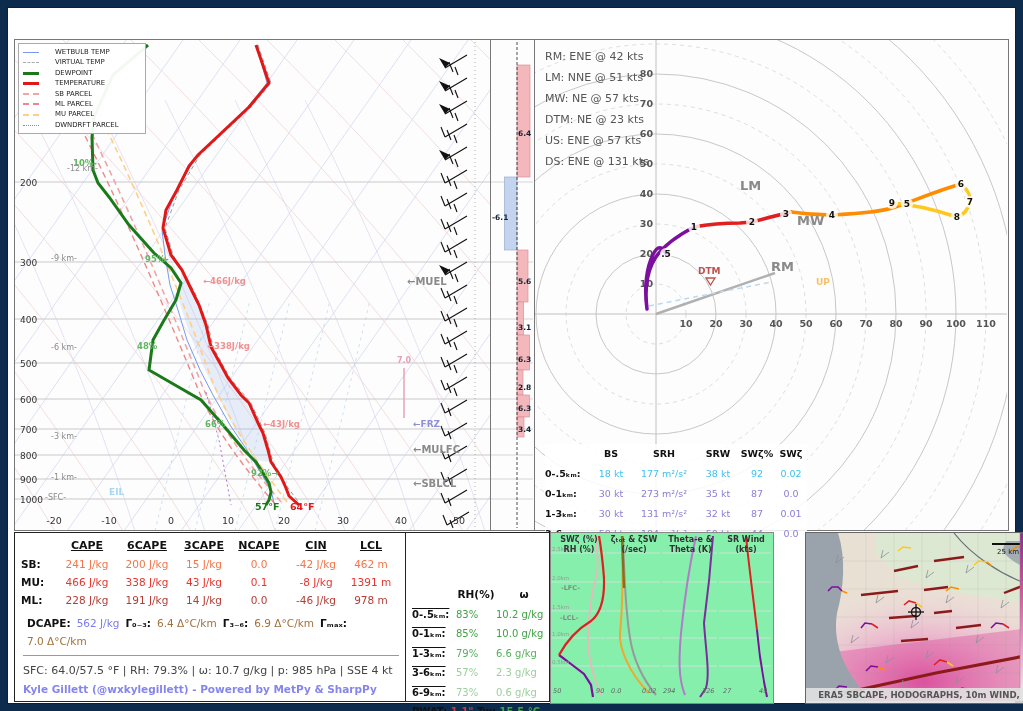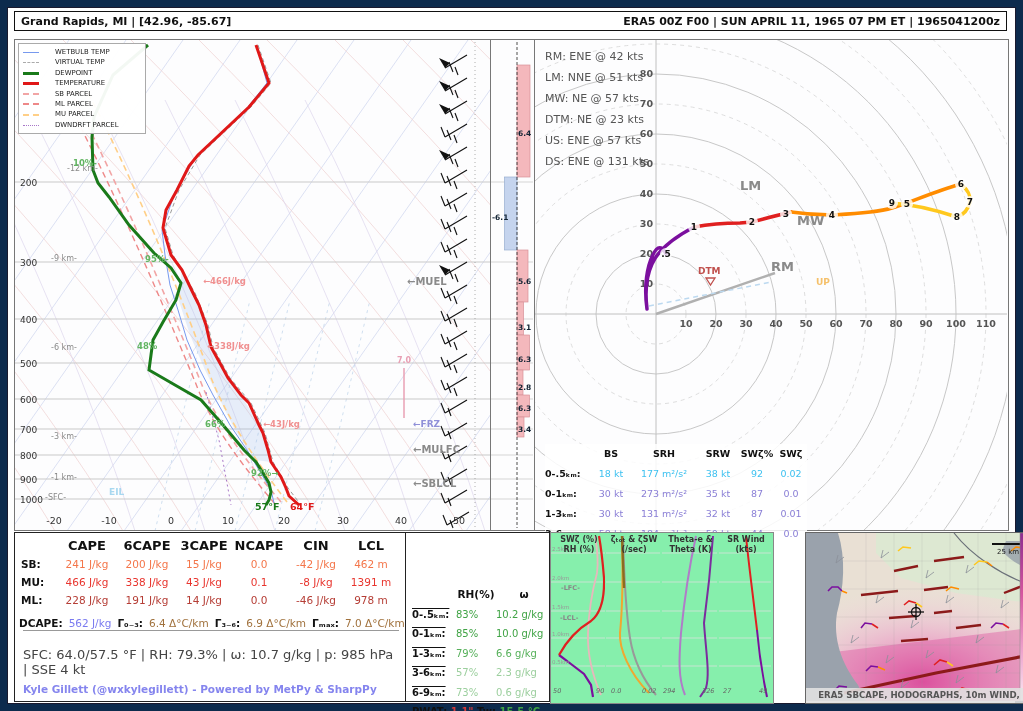--- a/index.html
+++ b/index.html
@@ -23,30 +23,30 @@
   .sw{display:inline-block;width:16px;height:0;border-top-style:solid;}
   
   #hinfo{position:absolute;left:10px;top:6px;font-size:11px;color:#555;line-height:21px;}
   #htable{position:absolute;left:10px;top:404px;display:grid;grid-template-columns:46px 40px 66px 42px 36px 32px;font-size:9.5px;line-height:20px;background:rgba(255,255,255,.85);}
   #htable .hd{font-weight:bold;color:#111;text-align:center;}
   #htable .rl{font-weight:bold;color:#111;text-align:left;}
   #htable .c0{color:#3ec1f0;text-align:center;}
   #htable .c1{color:#8a7fd6;text-align:center;}
   
   #ttable{display:grid;grid-template-columns:36px 60px 60px 54px 56px 58px 52px;font-size:10.5px;line-height:18px;padding:4px 4px 0 6px;}
-  #ttable .hd{font-weight:bold;color:#111;text-align:center;font-size:13px;}
+  #ttable .hd{font-weight:bold;color:#111;text-align:center;font-size:11px;text-decoration:underline;}
   #ttable .rl{font-weight:bold;color:#111;}
   .rSB{color:#f4764a;text-align:center;}
   .rMU{color:#e8352e;text-align:center;}
   .rML{color:#b53d35;text-align:center;}
-  #dline{margin:8px 0 0 4px;font-size:10.5px;color:#111;display:flex;gap:6px;flex-wrap:wrap;}
+  #dline{margin:8px 0 0 12px;font-size:10.5px;color:#111;display:flex;gap:6px;flex-wrap:wrap;}
   #dline b{color:#111;}
   .vBlue{color:#7a7af0;}
   .vBrown{color:#a0713c;}
-  #sfcline{position:absolute;left:8px;bottom:24px;right:6px;border-top:1px solid #999;padding-top:16px;font-size:13px;color:#444;}
+  #sfcline{position:absolute;left:8px;bottom:24px;right:6px;border-top:1px solid #999;padding-top:8px;font-size:11px;color:#444;}
   #credit{position:absolute;left:8px;bottom:6px;font-size:10.5px;font-weight:bold;color:#8585ee;}
   
   #mtable{display:grid;grid-template-columns:44px 40px 56px;font-size:10px;line-height:19.5px;padding:4px 0 0 6px;margin-top:48px;}
   #mtable .hd{font-weight:bold;color:#111;text-align:center;font-size:10.5px;}
   #mtable .rl{font-weight:bold;color:#111;}
   .ovl{text-decoration:overline;}
   .g0{color:#3fa344;text-align:left;}
   .g1{color:#55b059;text-align:left;}
   .g2{color:#9ccf9e;text-align:left;}
   #pwat{margin:4px 0 0 6px;font-size:10px;color:#111;font-weight:bold;}
@@ -56,24 +56,20 @@
   .mtitle{position:absolute;top:2px;left:0;width:100%;text-align:center;font-size:8px;font-weight:bold;color:#333;line-height:9.5px;z-index:3;}
   
   #mapcap{position:absolute;left:0;bottom:0;width:100%;height:15px;background:rgba(225,225,225,.9);font-size:8.6px;font-weight:bold;color:#555;text-align:center;line-height:15px;z-index:5;}
   svg text{font-family:"DejaVu Sans",sans-serif;}
 </style>
 </head>
 <body>
 
 <div id="page">
 
-  <div id="hdr" class="abs">
-    <span>Grand Rapids, MI  |  [42.96, -85.67]</span>
-    <span>ERA5 00Z F00  |  SUN APRIL 11, 1965  07 PM ET  |  1965041200z</span>
-  </div>
 
   <div id="skewt" class="abs panel">
     <svg width="475" height="490" viewBox="0 0 475 490">
 
       <g stroke="#ccd3ee" stroke-width="0.8" opacity="0.85">
         <line x1="-290" y1="491" x2="54" y2="0"></line>
           <line x1="-233" y1="491" x2="111" y2="0"></line>
           <line x1="-176" y1="491" x2="168" y2="0"></line>
           <line x1="-119" y1="491" x2="225" y2="0"></line>
           <line x1="-62" y1="491" x2="282" y2="0"></line>

